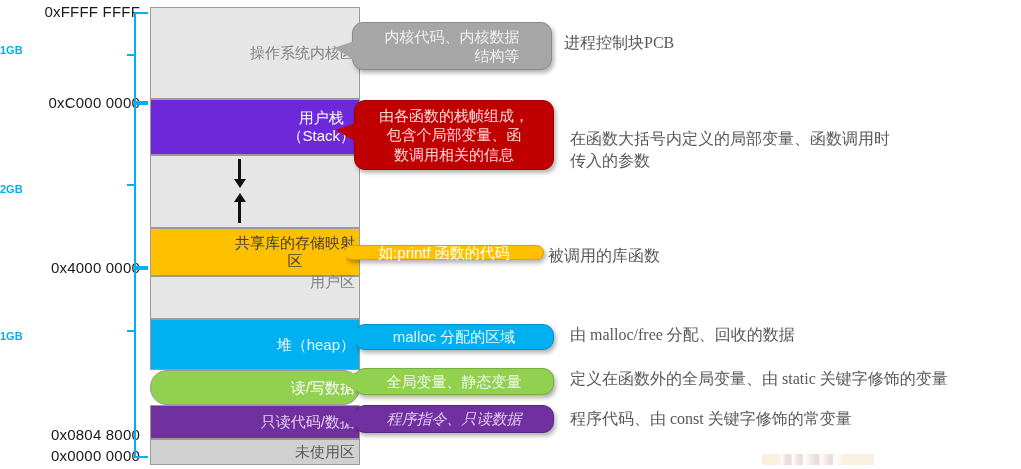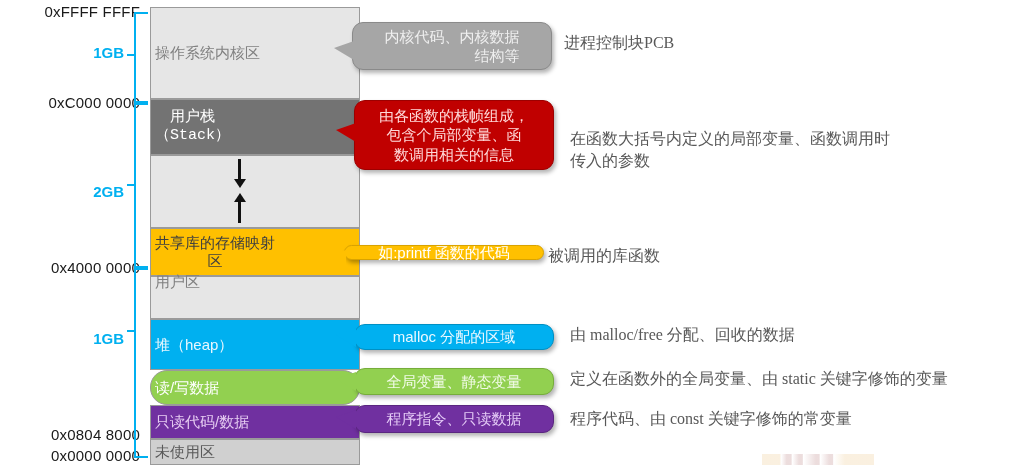--- a/index.html
+++ b/index.html
@@ -21,25 +21,24 @@
     color: #1a1a1a;
     font-size: 15px;
     font-family: "Liberation Sans", "DejaVu Sans", sans-serif;
     white-space: nowrap;
     text-align: right;
     letter-spacing: 0.2px;
   }
   .size-label {
     position: absolute;
     color: #00B0F0;
-    font-size: 15px;
+    font-size: 11px;
     font-weight: bold;
     font-family: "Liberation Sans", "DejaVu Sans", sans-serif;
     white-space: nowrap;
-    text-align: right;
   }
 
   
   .bracket {
     position: absolute;
     border: 2px solid #00B0F0;
     border-right: none;
     box-sizing: border-box;
   }
   .bracket .tick {
@@ -59,30 +58,30 @@
     height: 455px;
   }
   .mem-block {
     position: absolute;
     left: 0;
     width: 210px;
     box-sizing: border-box;
     border: 1px solid #9a9a9a;
     display: flex;
     align-items: center;
-    justify-content: flex-start;
+    justify-content: flex-end;
     text-align: center;
     font-size: 15px;
     line-height: 1.18;
     font-family: "Liberation Sans", "DejaVu Sans", sans-serif;
   }
   .mem-block .lbl { display: block; padding: 0 4px; }
 
   .blk-kernel   { background: #E6E6E6; color: #808080; }
-  .blk-stack    { background: #737373; color: #FFFFFF; font-family: Liberation Mono, monospace; }
+  .blk-stack    { background: #6d28d9; color: #FFFFFF; }
   .blk-gap      { background: #E6E6E6; color: #808080; }
   .blk-shared   { background: #FFC000; color: #3F3F3F; }
   .blk-user     { background: #E6E6E6; color: #808080; }
   .blk-heap     { background: #00B0F0; color: #E8F7FE; }
   .blk-rw       { background: #92D050; color: #FFFFFF; border-radius: 17px; }
   .blk-ro       { background: #7030A0; color: #E6CCF2; }
   .blk-unused   { background: #D0D0D0; color: #5a5a5a; }
 
   
   .grow-arrow {
@@ -271,21 +270,21 @@
   <div class="callout co-blue" style="left:354px; top:324px; width:200px; height:26px;">
     <span class="tail" style="top:3px;"></span>
     <span>malloc 分配的区域</span>
   </div>
 
   <div class="callout co-green" style="left:354px; top:368px; width:200px; height:27px;">
     <span class="tail" style="top:3px;"></span>
     <span>全局变量、静态变量</span>
   </div>
 
-  <div class="callout co-purple" style="left:354px; top:405px; width:200px; height:28px;">
+  <div class="callout co-purple" style="left:354px; top:405px; width:200px; height:28px;font-style:italic;">
     <span class="tail" style="top:4px;"></span>
     <span>程序指令、只读数据</span>
   </div>
 </div>
 
 <div id="explanations">
   <div class="explain" style="left:564px; top:32px;  width:445px;">进程控制块PCB</div>
   <div class="explain" style="left:570px; top:128px; width:445px;">在函数大括号内定义的局部变量、函数调用时
 传入的参数</div>
   <div class="explain" style="left:548px; top:245px; width:445px;">被调用的库函数</div>

